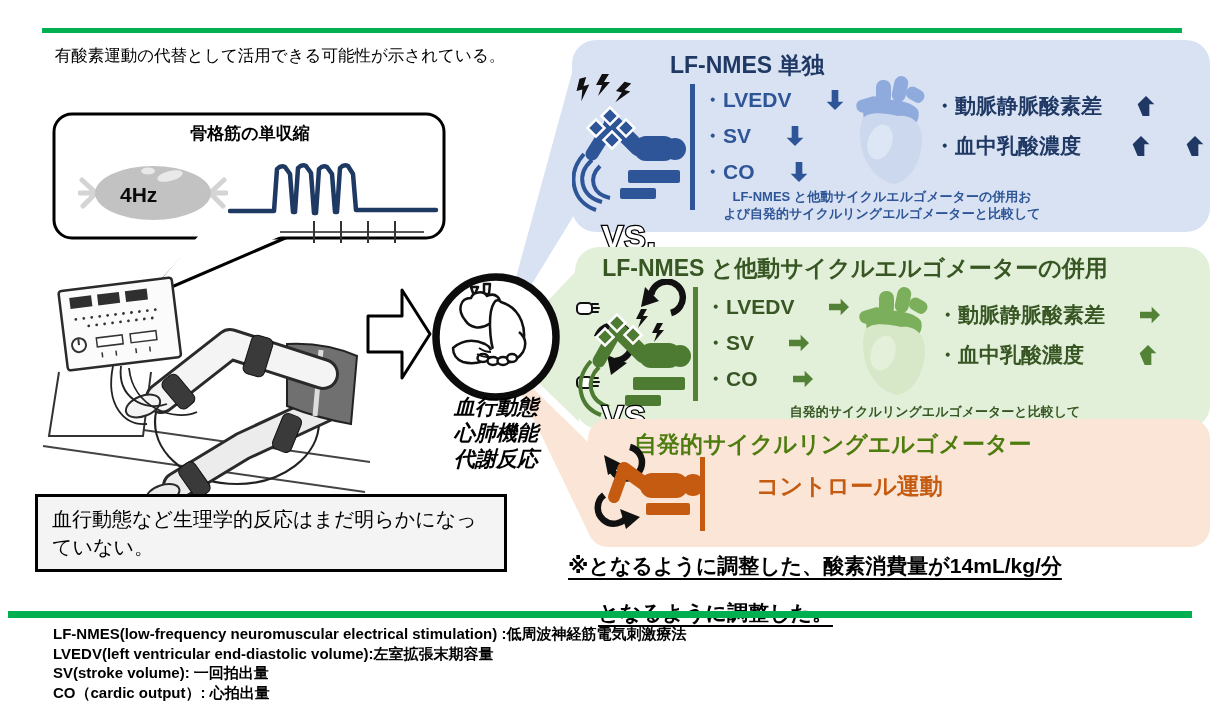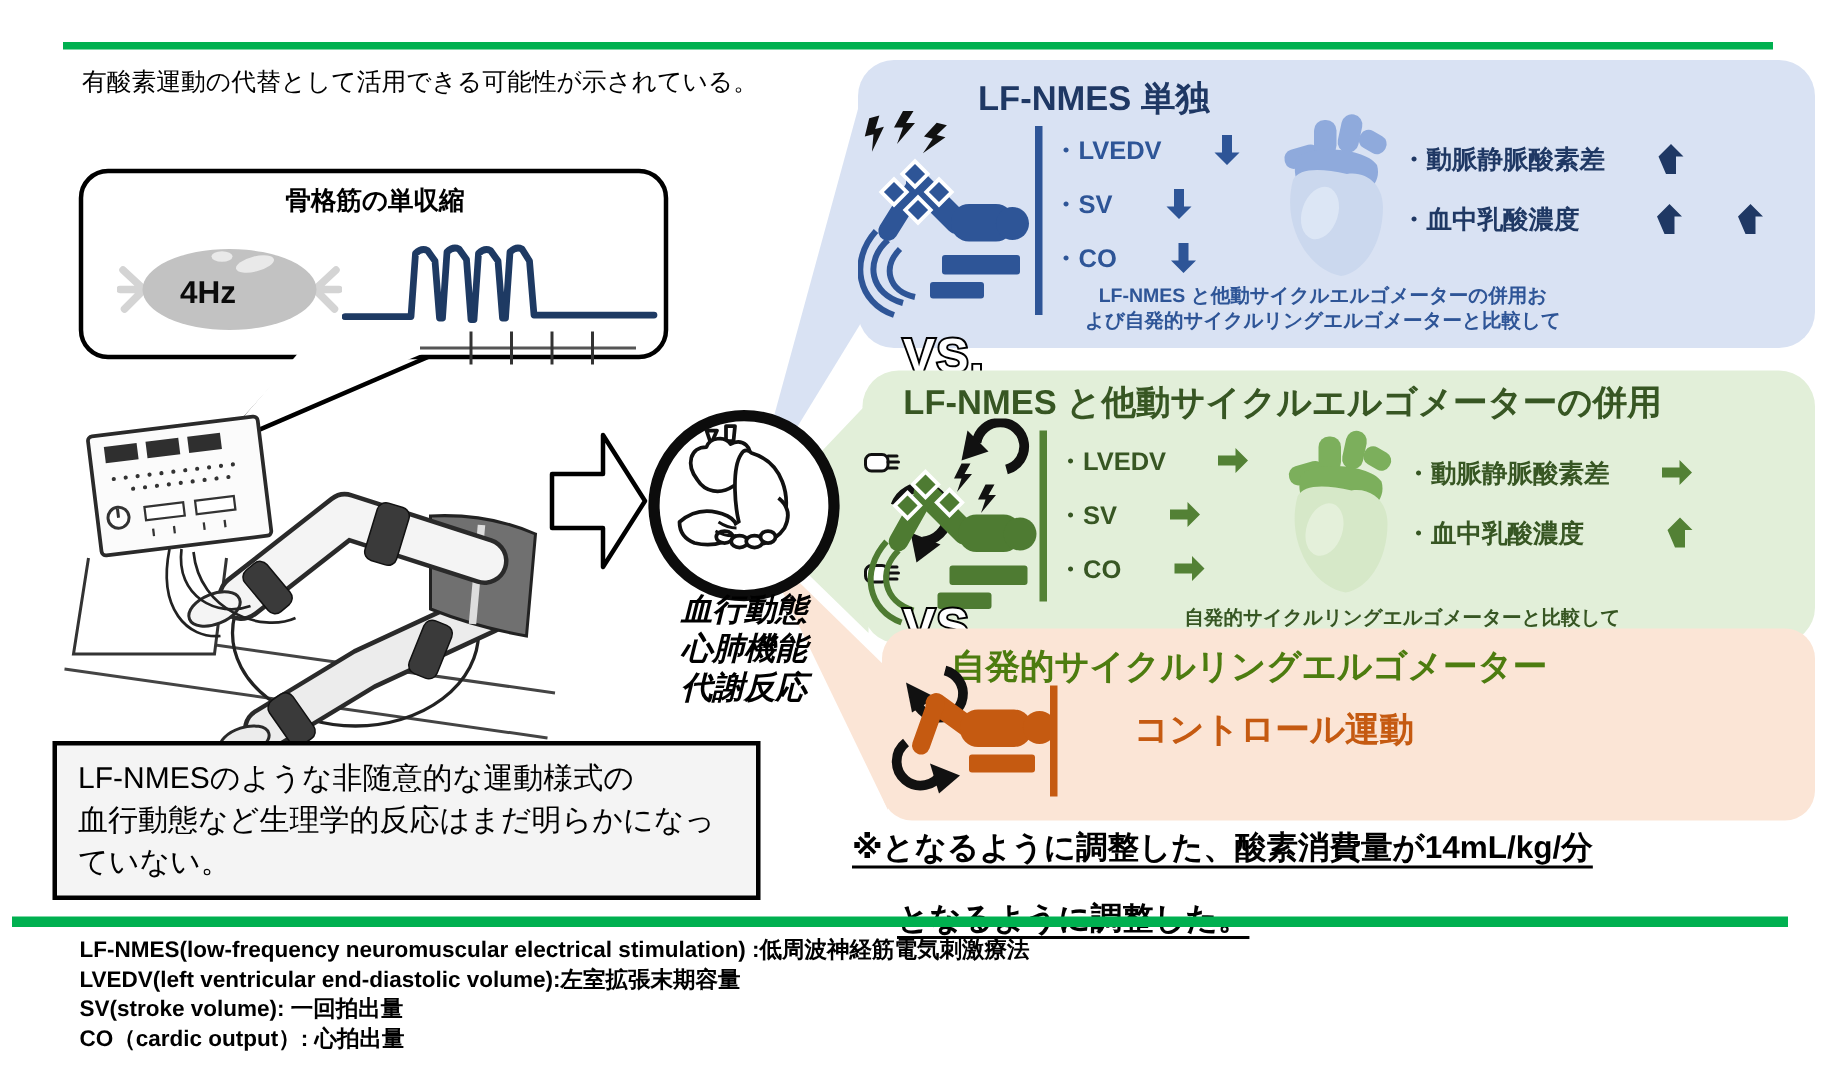--- a/index.html
+++ b/index.html
@@ -6,21 +6,21 @@
   .canvas{position:relative;width:1222px;height:720px;background:#fff;overflow:hidden;
           font-family:"Liberation Sans","DejaVu Sans",sans-serif;color:#000;}
   .abs{position:absolute;}
   .hline{background:#00B050;}
   .header{text-align:center;}
   .header-title{font-size:17px;font-weight:bold;line-height:22px;}
   .header-sub{font-size:16.5px;line-height:22px;}
   .bubble-title{font-size:17px;font-weight:bold;text-align:center;}
   .panel{position:absolute;border-radius:24px;}
   .panel-title{font-weight:bold;font-size:23px;white-space:nowrap;}
-  .item-row{display:flex;align-items:center;height:36px;font-weight:bold;font-size:17px;white-space:nowrap;gap:24px;}
+  .item-row{display:flex;align-items:center;height:36px;font-weight:bold;font-size:21px;white-space:nowrap;gap:24px;}
   .blk-arrow{margin-left:10px;flex:0 0 auto;}
   .footnote{font-weight:bold;font-size:13px;text-align:center;line-height:17px;white-space:nowrap;}
   .center-label{font-size:21px;font-weight:bold;line-height:26px;text-align:center;white-space:nowrap;}
   .info-box{border:3px solid #000;background:#F4F4F4;font-size:20px;line-height:28px;padding:8px 14px;}
   .note-line{font-size:21px;line-height:29px;font-weight:bold;white-space:nowrap;}
   .note-line u{text-underline-offset:5px;}
   .def-line{font-size:15px;font-weight:bold;line-height:19.5px;white-space:nowrap;margin-left:20px;}
   .divider{position:absolute;width:5px;}
   svg{display:block;}
 </style>
@@ -130,21 +130,21 @@
     <path d="M96,110 C92,142 120,156 142,148" fill="none" stroke="#222" stroke-width="1.8"></path>
     <path d="M104,112 C108,152 150,166 172,156" fill="none" stroke="#222" stroke-width="1.8"></path>
     <path d="M88,110 C80,150 100,170 122,168" fill="none" stroke="#222" stroke-width="1.8"></path>
   </svg>
 
   <svg class="abs" style="left:366px;top:284px;" width="66" height="100" viewBox="0 0 66 100">
     <polygon points="2,32 36,32 36,6 64,50 36,94 36,68 2,68" fill="#fff" stroke="#000" stroke-width="3" stroke-linejoin="round"></polygon>
   </svg>
 
   <div class="panel" style="left:572px;top:40px;width:638px;height:192px;background:#D9E2F3;">
-    <div class="abs panel-title" style="left:80px;top:10px;color:#1F3864;">LF-NMES 単独</div>
+    <div class="abs panel-title" style="left:98px;top:10px;color:#1F3864;">LF-NMES 単独</div>
 
     <svg class="abs" style="left:0px;top:34px;" width="116" height="150" viewBox="0 0 116 150">
       <g fill="#111">
         <polygon points="10,4 17,4 12,12 18,12 6,26 10,15 4,15" transform="rotate(-15 12 14)"></polygon>
         <polygon points="30,0 37,0 32,8 38,8 26,22 30,11 24,11"></polygon>
         <polygon points="50,8 57,8 52,16 58,16 46,30 50,19 44,19" transform="rotate(14 52 18)"></polygon>
       </g>
       <rect x="56" y="96" width="52" height="13" rx="2" fill="#2E5597"></rect>
       <rect x="48" y="114" width="36" height="11" rx="2" fill="#2E5597"></rect>
       <path d="M66,74 L40,48" stroke="#2E5597" stroke-width="16" stroke-linecap="round"></path>
@@ -346,21 +346,20 @@
     </g>
     <path d="M52,80 q6,4 12,4 M50,86 q7,4 14,3" stroke="#111" stroke-width="2" fill="none"></path>
   </svg>
   <div class="abs center-label" style="left:428px;top:394px;width:136px;font-style:italic;">
     <div>血行動態</div>
     <div>心肺機能</div>
     <div>代謝反応</div>
   </div>
 
   <div class="abs info-box" style="left:35px;top:494px;width:438px;">
-    <div>LF-NMESのような非随意的な運動様式の</div>
     <div>血行動態など生理学的反応はまだ明らかになっ</div>
     <div>ていない。</div>
   </div>
 
   <div class="abs" style="left:568px;top:551px;">
     <div class="note-line"><u>※となるように調整した、酸素消費量が14mL/kg/分</u></div>
     <div class="note-line" style="margin-left:30px;margin-top:18px;"><u>となるように調整した。</u></div>
   </div>
 
   <div class="abs hline" style="left:8px;top:611px;width:1184px;height:7px;"></div>

